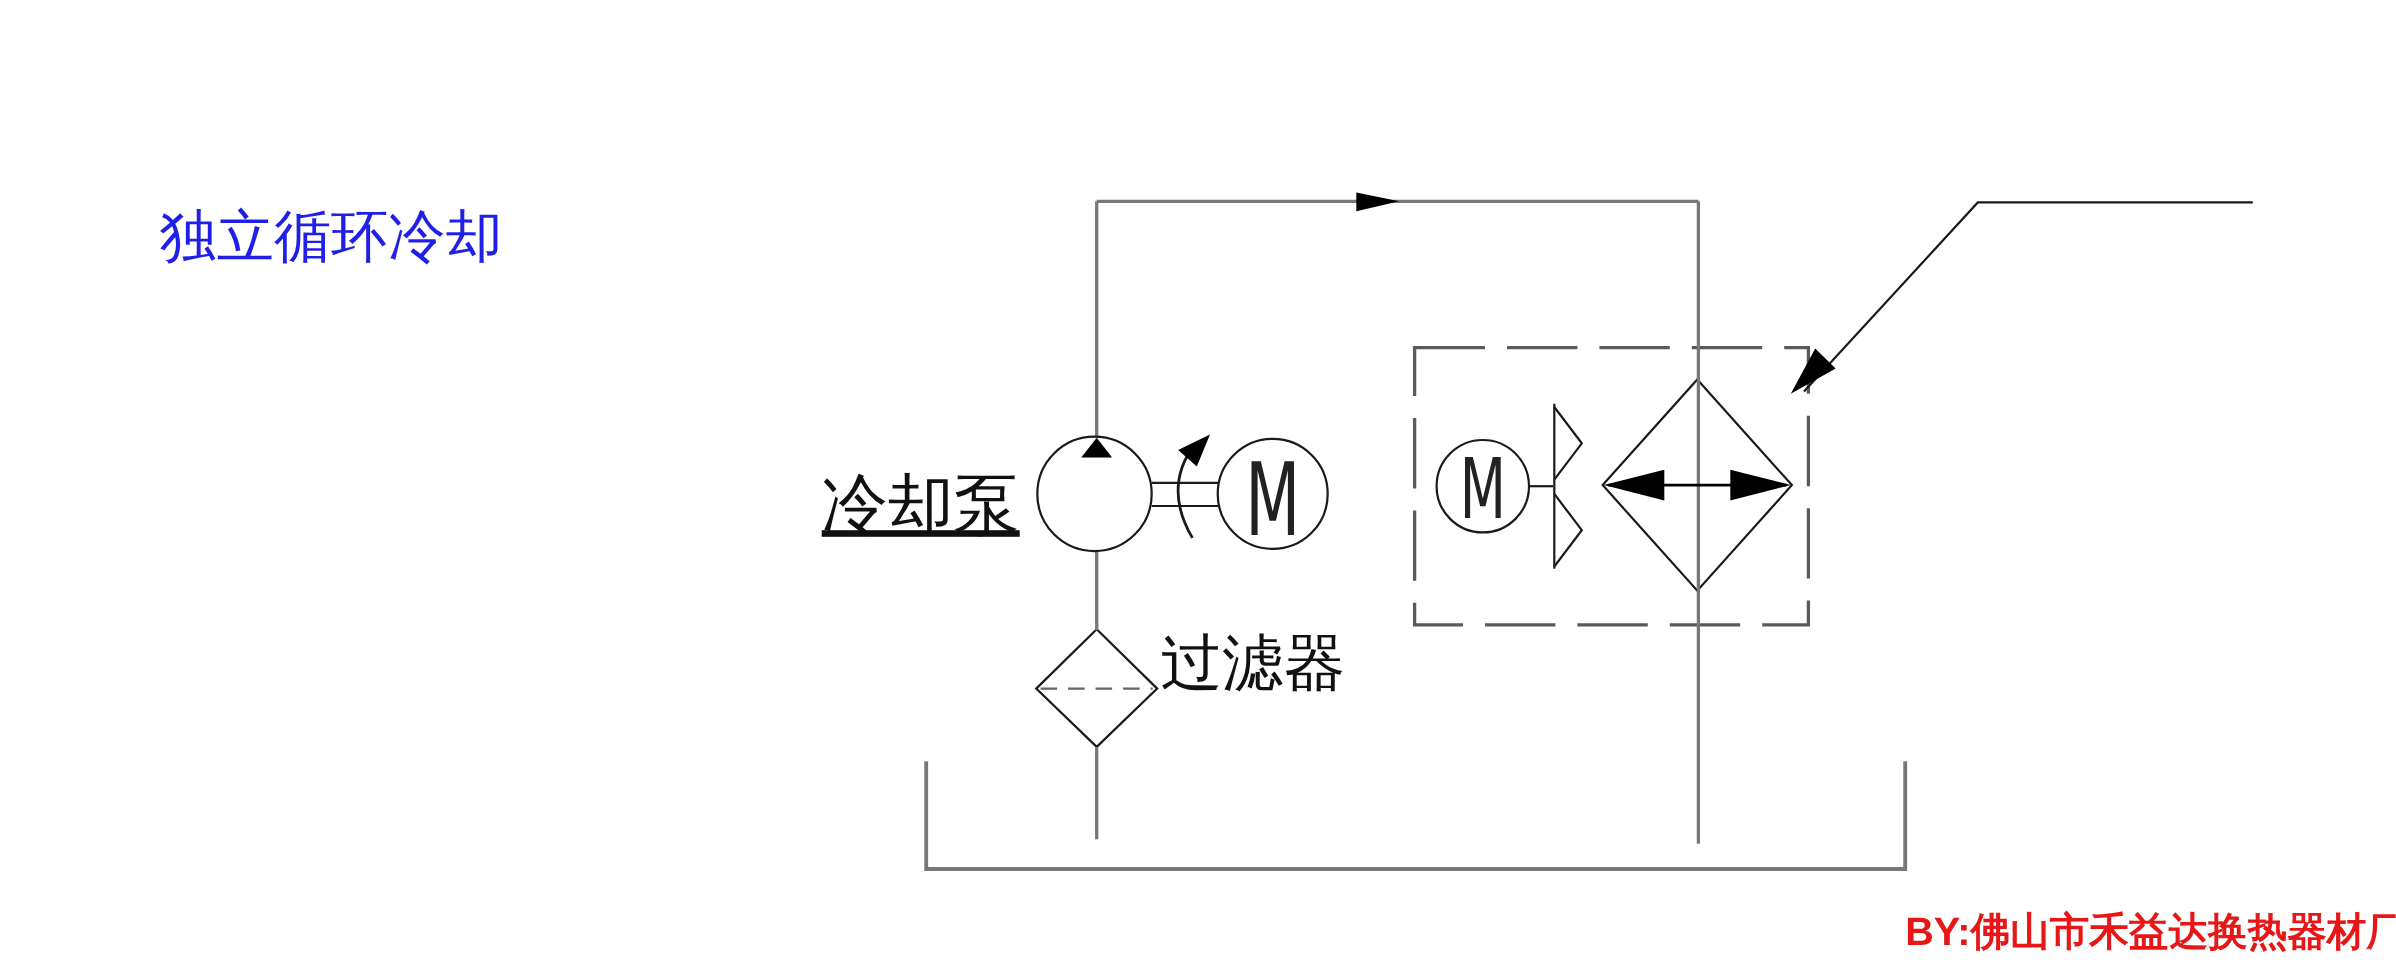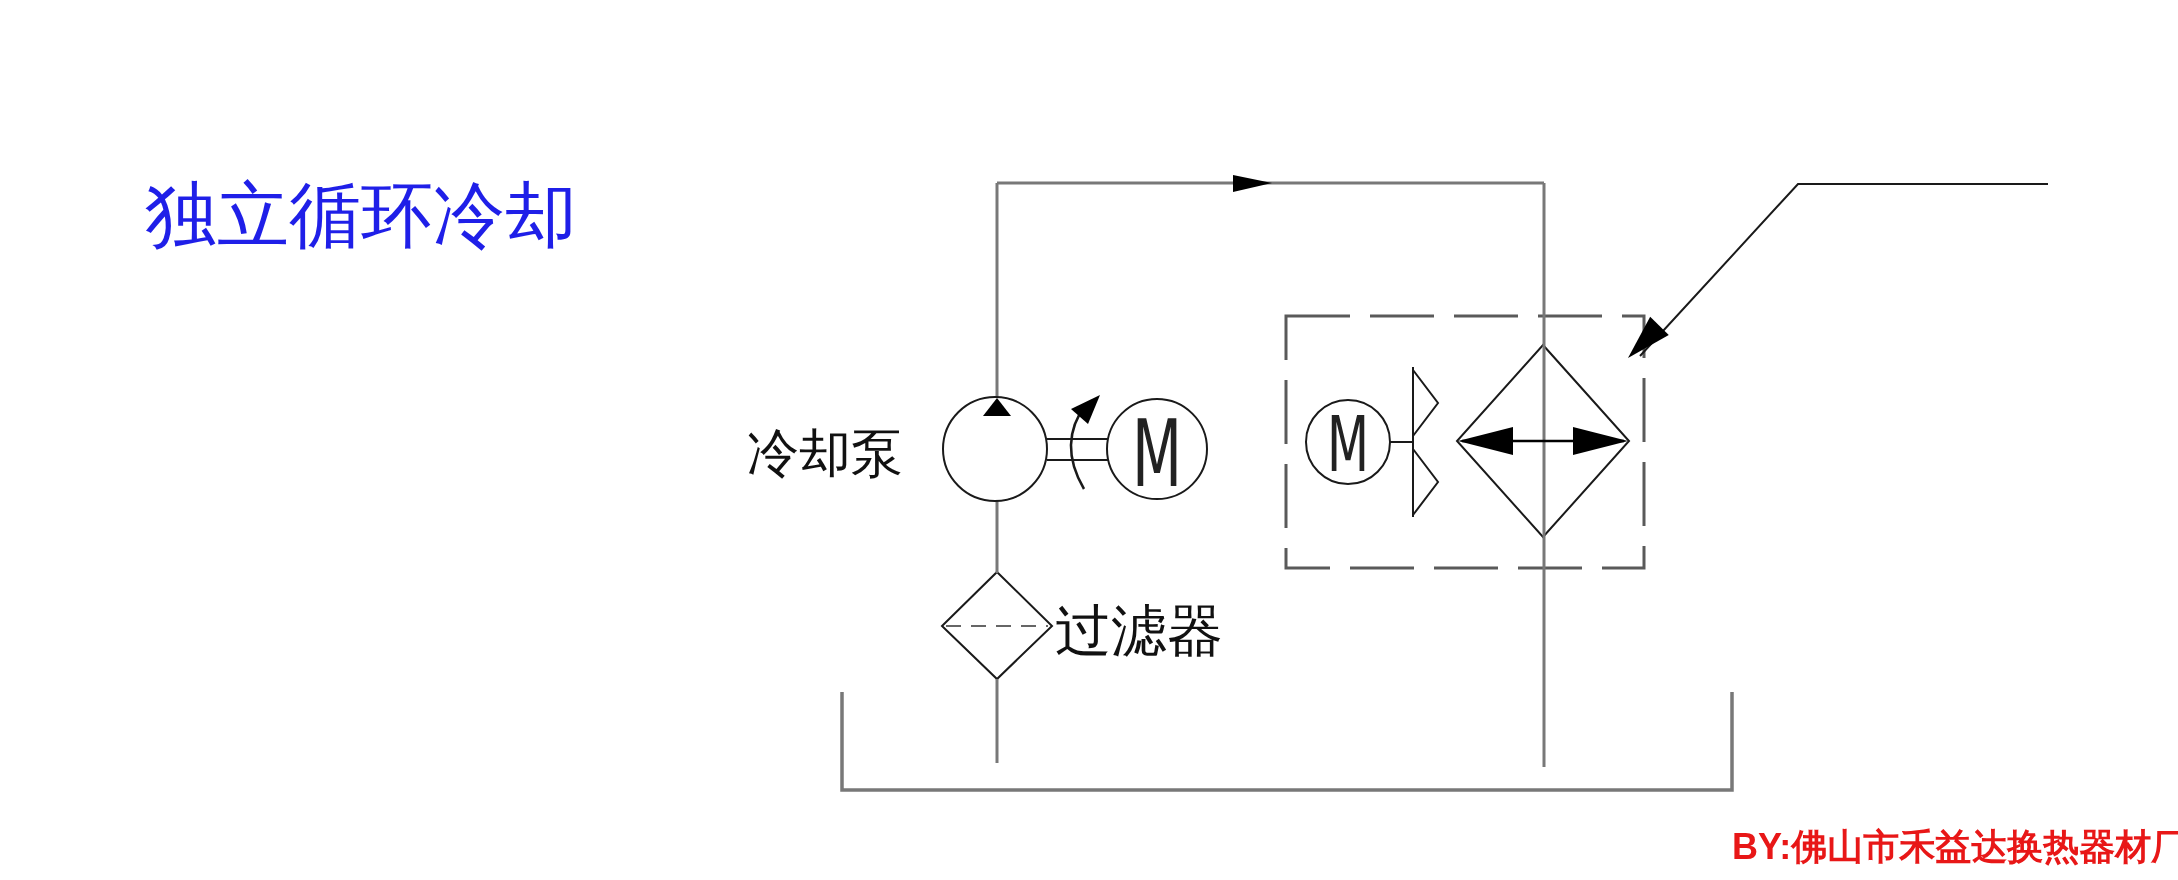--- a/index.html
+++ b/index.html
@@ -20,33 +20,33 @@
     left: 0;
     top: 0;
     width: 2178px;
     height: 880px;
   }
   .abs { position: absolute; white-space: nowrap; }
   .title-block {
     left: 145px;
     top: 158px;
     color: #1f1fe8;
-    font-size: 72px;
+    font-size: 52px;
     line-height: 117px;
-    font-family: Liberation Serif, serif;
+    font-family: Liberation Sans, sans-serif;
     font-weight: normal;
   }
   .title-block span { display: block; }
   .sym-label {
     color: #111111;
     font-size: 56px;
     font-family: "DejaVu Serif", serif;
   }
-  #pump-label   { left: 747px;  top: 419px; font-size: 52px; }
-  #filter-label { left: 1055px; top: 594px; }
+  #pump-label   { left: 747px;  top: 419px; font-size: 60px; text-decoration: underline; }
+  #filter-label { left: 1055px; top: 566px; }
   #cooler-label { left: 1808px; top: 112px; }
   #credit-line {
     left: 1732px;
     top: 823px;
     color: #e81717;
     font-size: 36px;
     font-weight: bold;
     font-family: "Liberation Sans", sans-serif;
   }
   .motor-letter {

